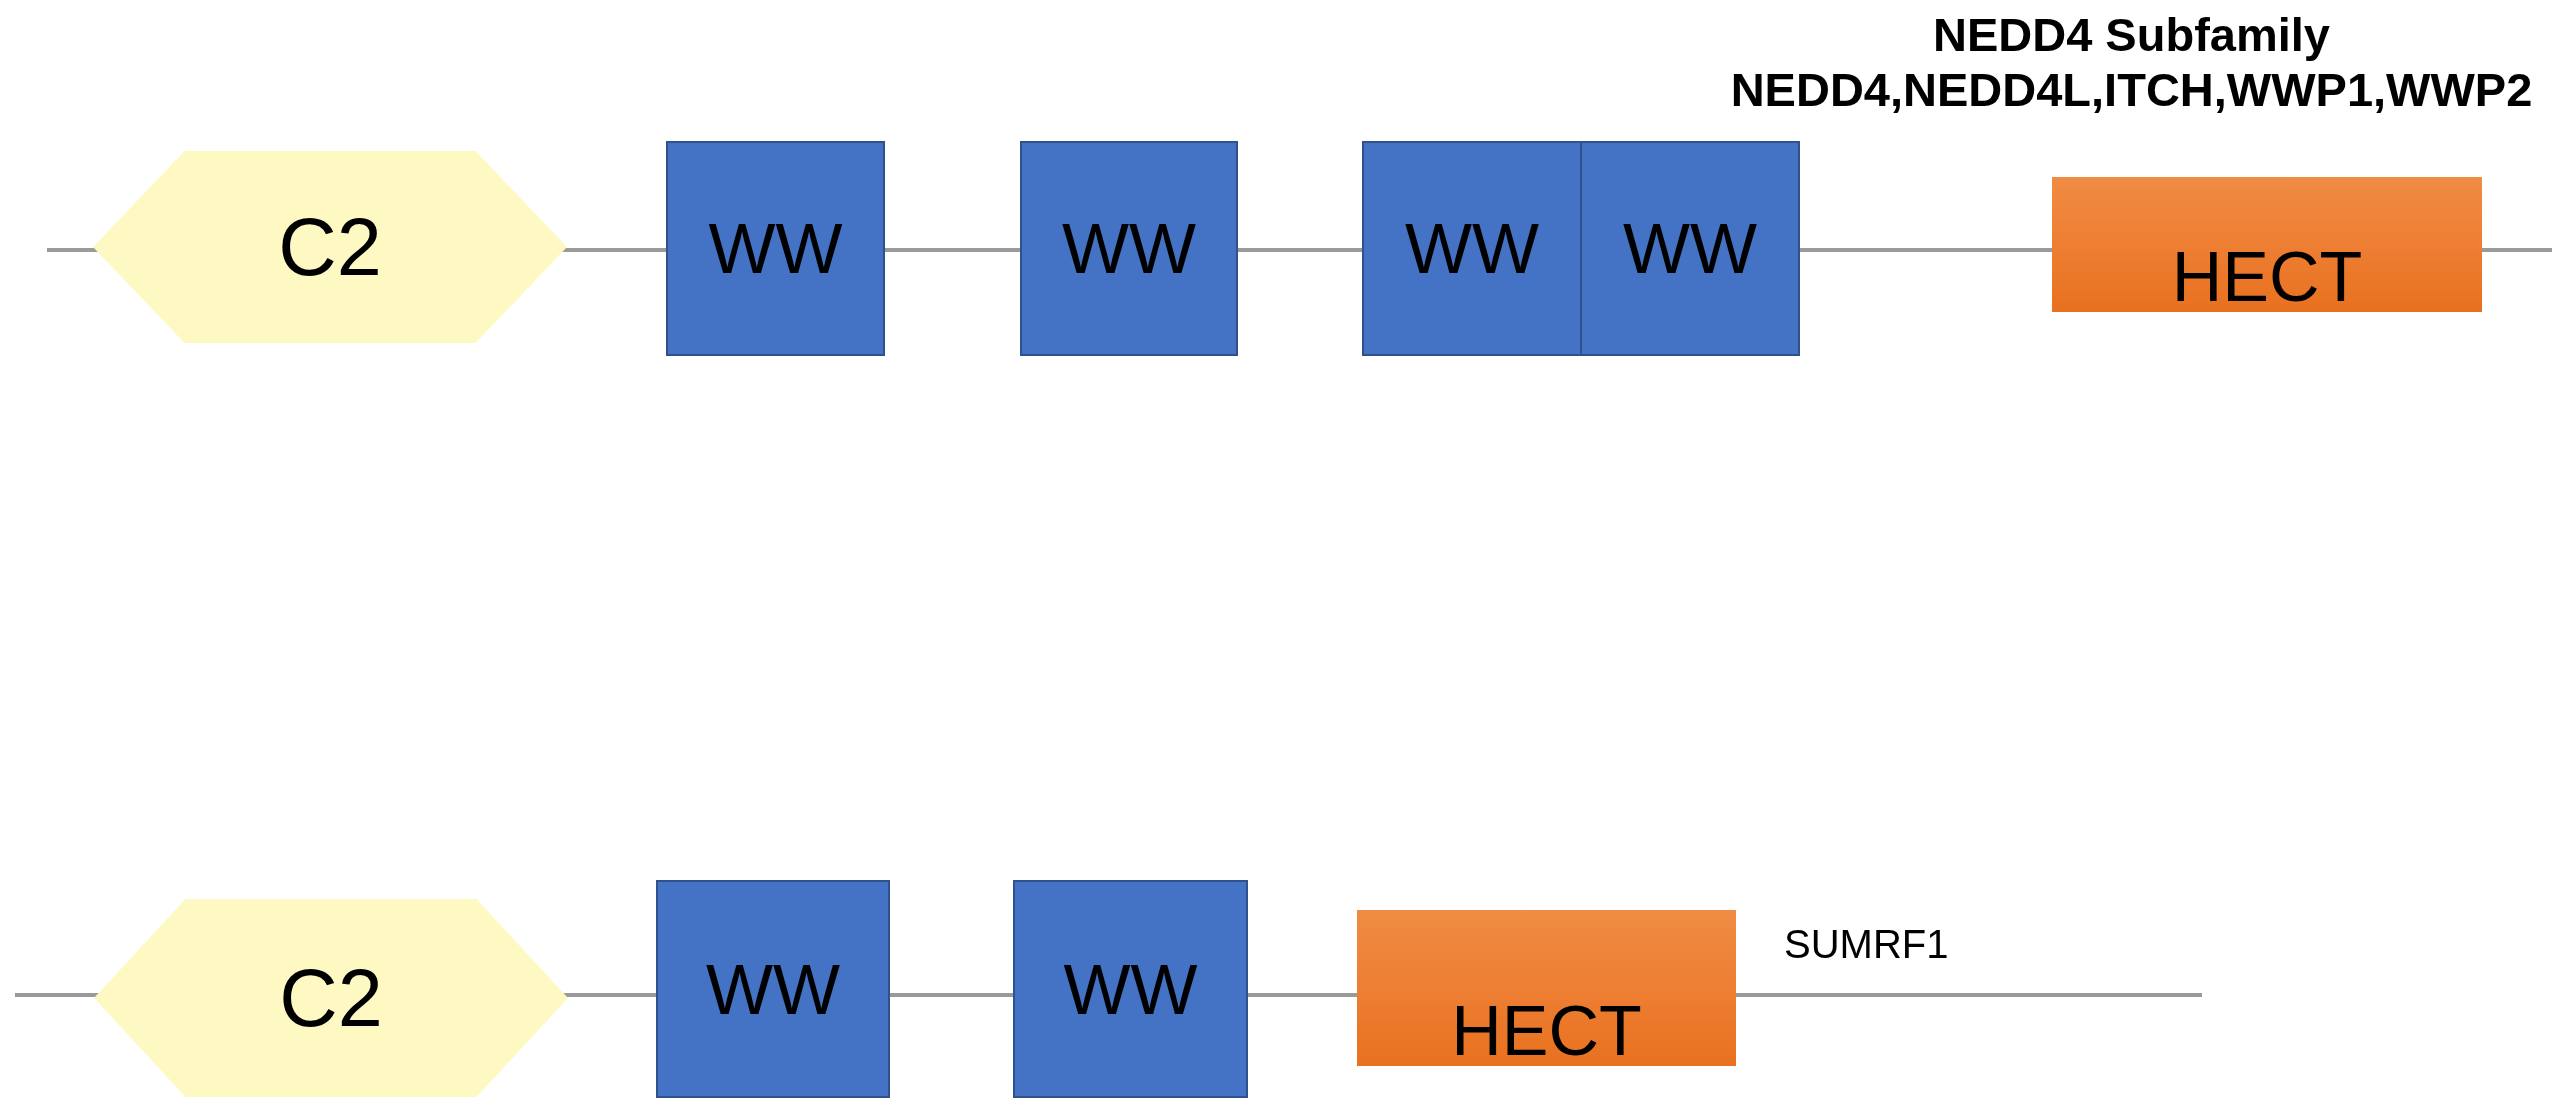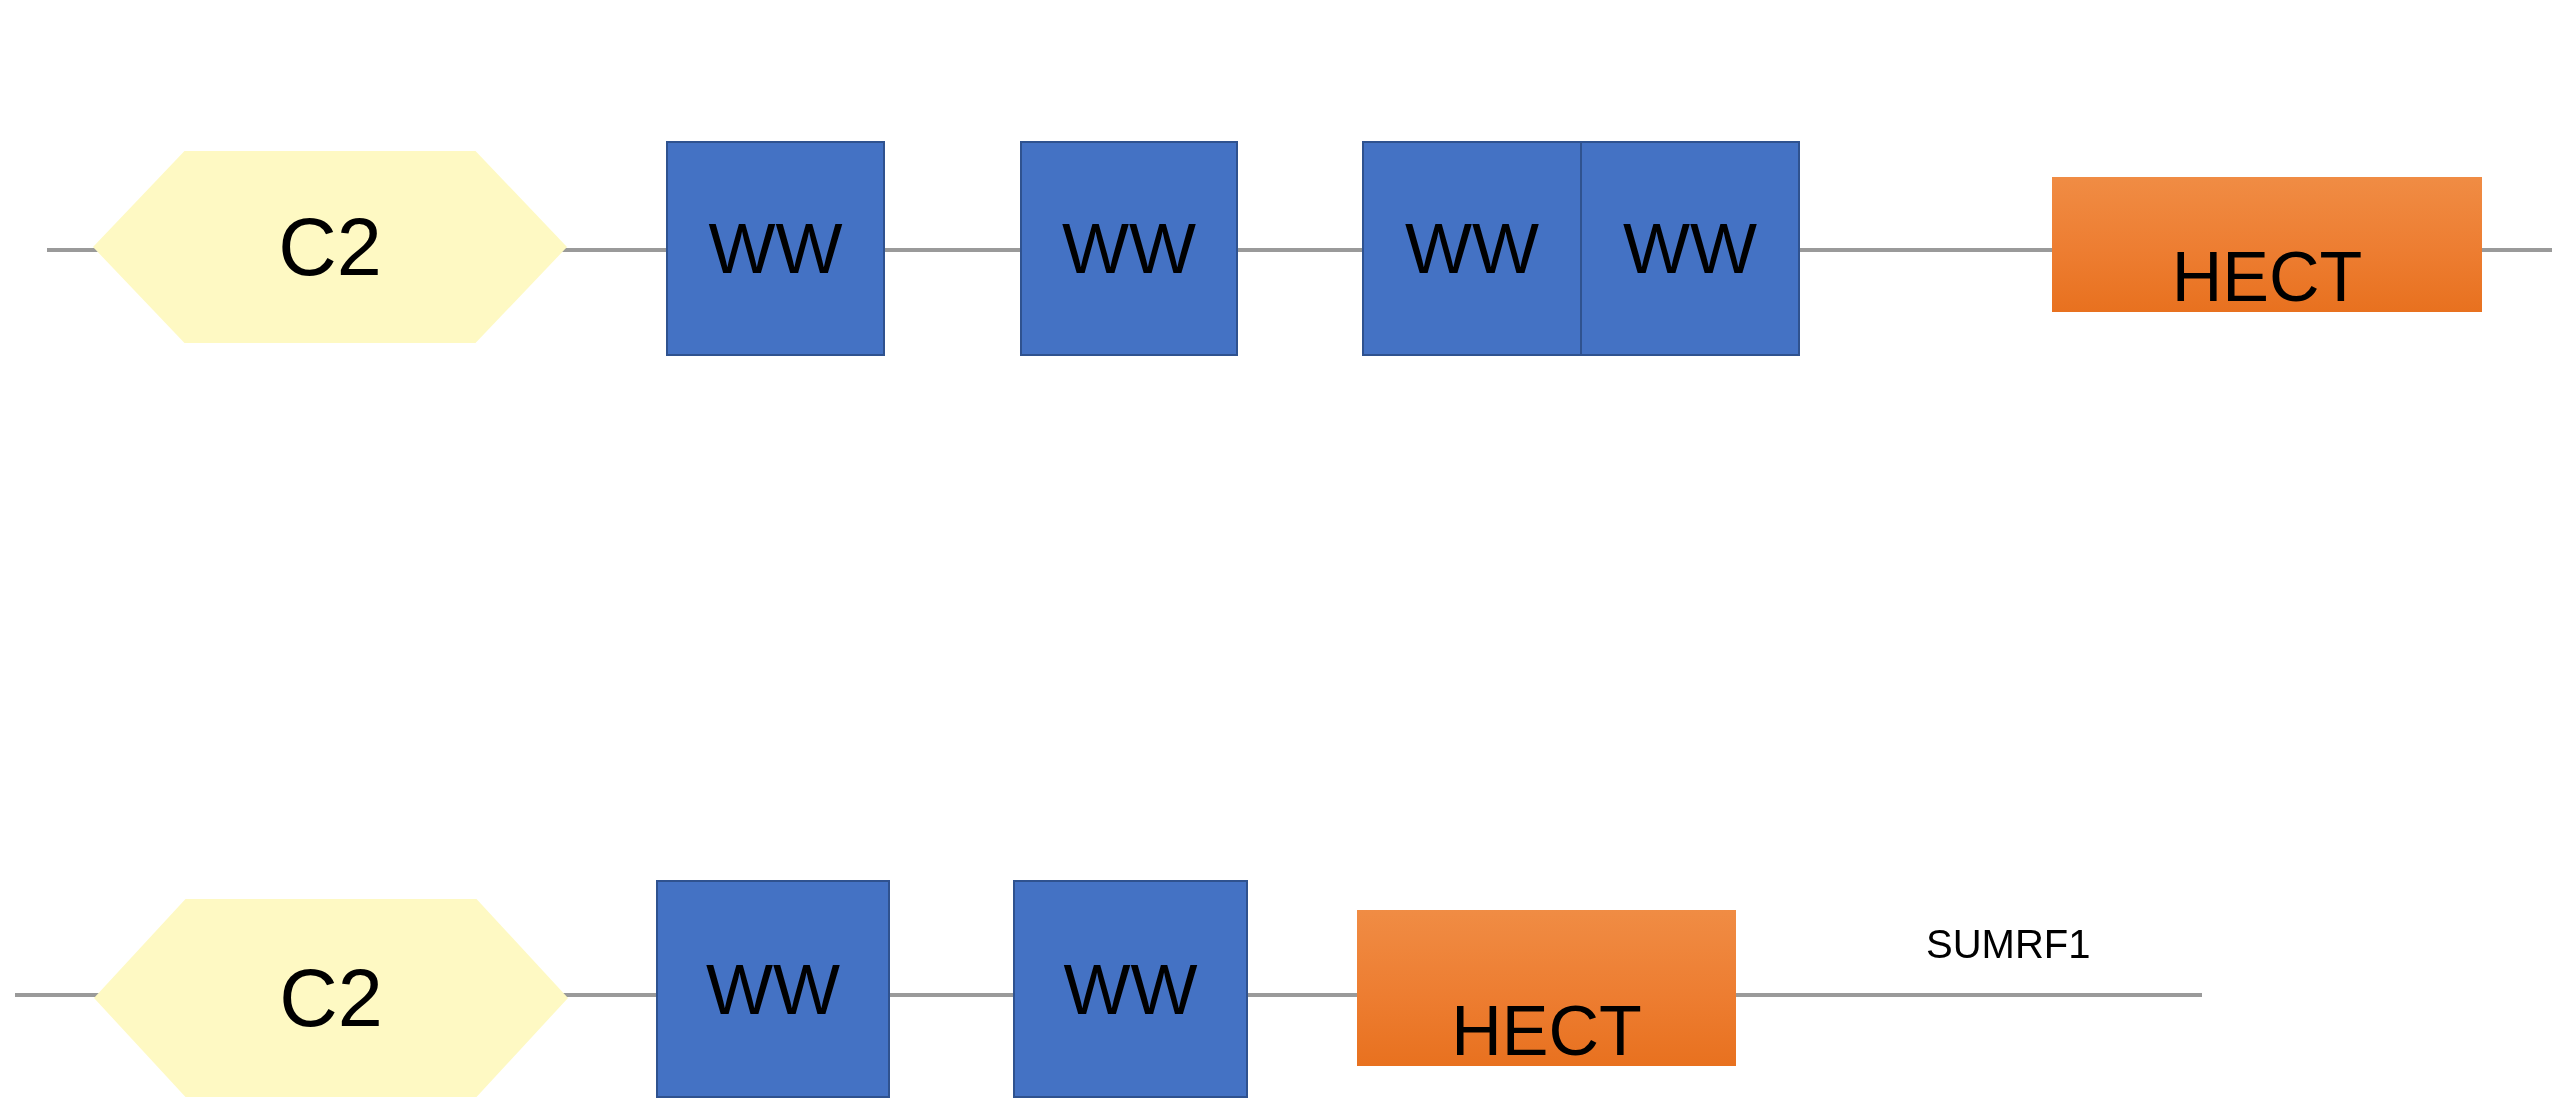--- a/index.html
+++ b/index.html
@@ -104,20 +104,24 @@
   .gene-label {
     font-size: 40px;
     font-weight: 400;
   }
 </style>
 </head>
 <body>
 
 <div id="canvas">
 
+  <div class="text-label heading-block" style="left:1712px; top:8.3px; width:839px;">
+    <div class="line1">NEDD4 Subfamily</div>
+    <div class="line2">NEDD4,NEDD4L,ITCH,WWP1,WWP2</div>
+  </div>
 
   <div class="backbone" style="left:47px;  top:248px; width:52px;"></div>
   <div class="backbone" style="left:562px; top:248px; width:110px;"></div>
   <div class="backbone" style="left:881px; top:248px; width:143px;"></div>
   <div class="backbone" style="left:1233px; top:248px; width:133px;"></div>
   <div class="backbone" style="left:1796px; top:248px; width:260px;"></div>
   <div class="backbone" style="left:2481px; top:248px; width:71px;"></div>
 
   <div class="domain c2" style="left:93px; top:151px; width:474px; height:192px;">
     <span class="label">C2</span>
@@ -159,16 +163,16 @@
   </div>
 
   <div class="domain ww" style="left:1013px; top:880px; width:235px; height:218px;">
     <span class="label">WW</span>
   </div>
 
   <div class="domain hect" style="left:1357px; top:910px; width:379px; height:156px;">
     <span class="label">HECT</span>
   </div>
 
-  <div class="text-label gene-label" style="left:1926px; top:922px;">SUMRF1</div>
+  <div class="text-label gene-label" style="left:1784px; top:922px;">SUMRF1</div>
 
 </div>
 
 
 </body></html>

